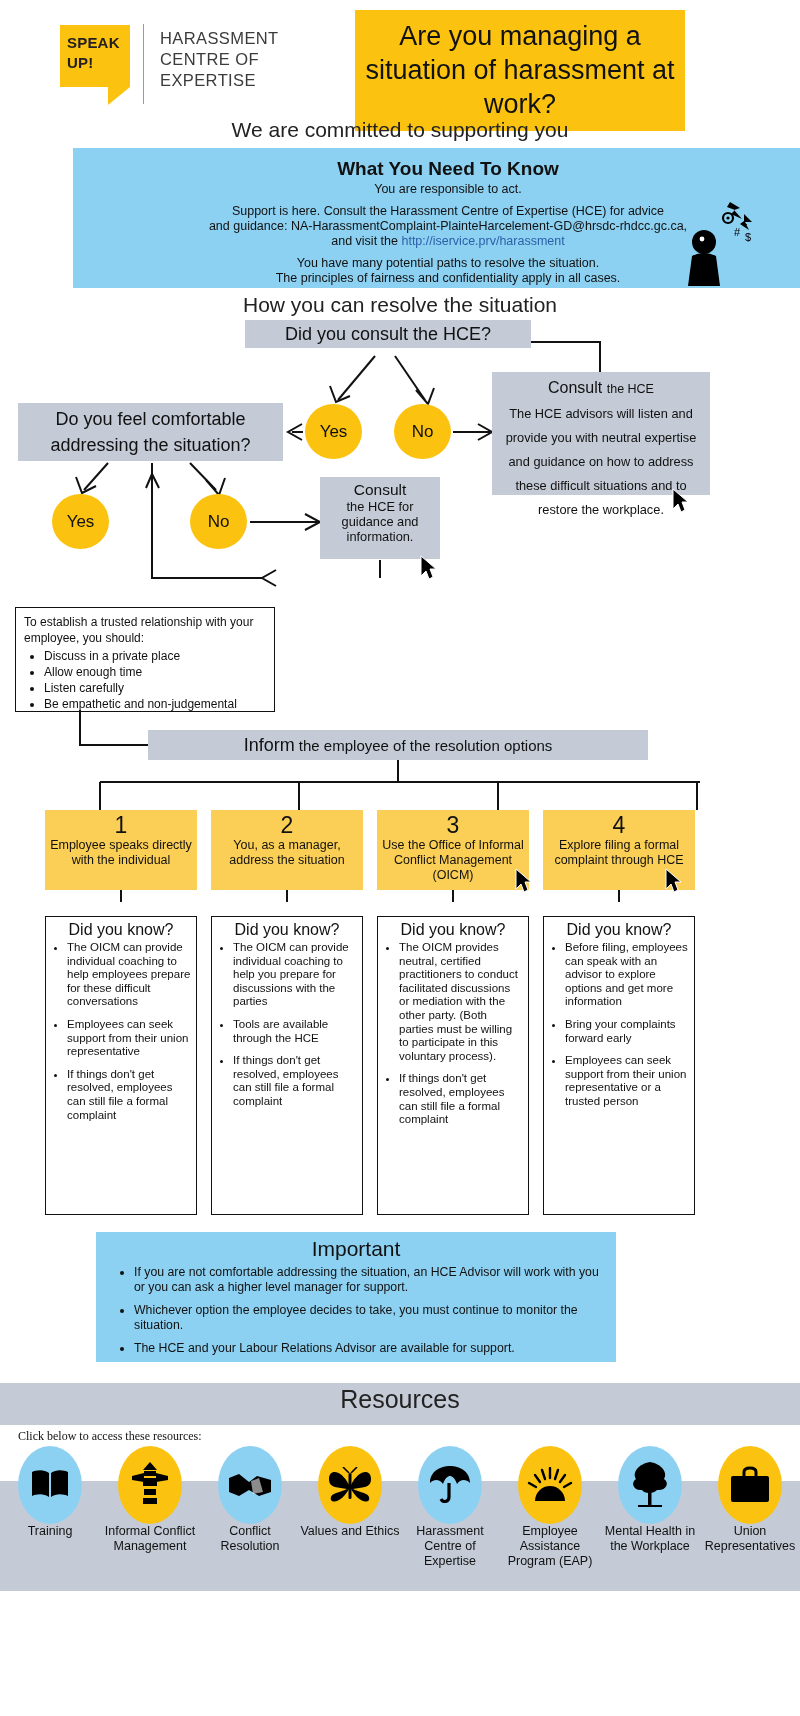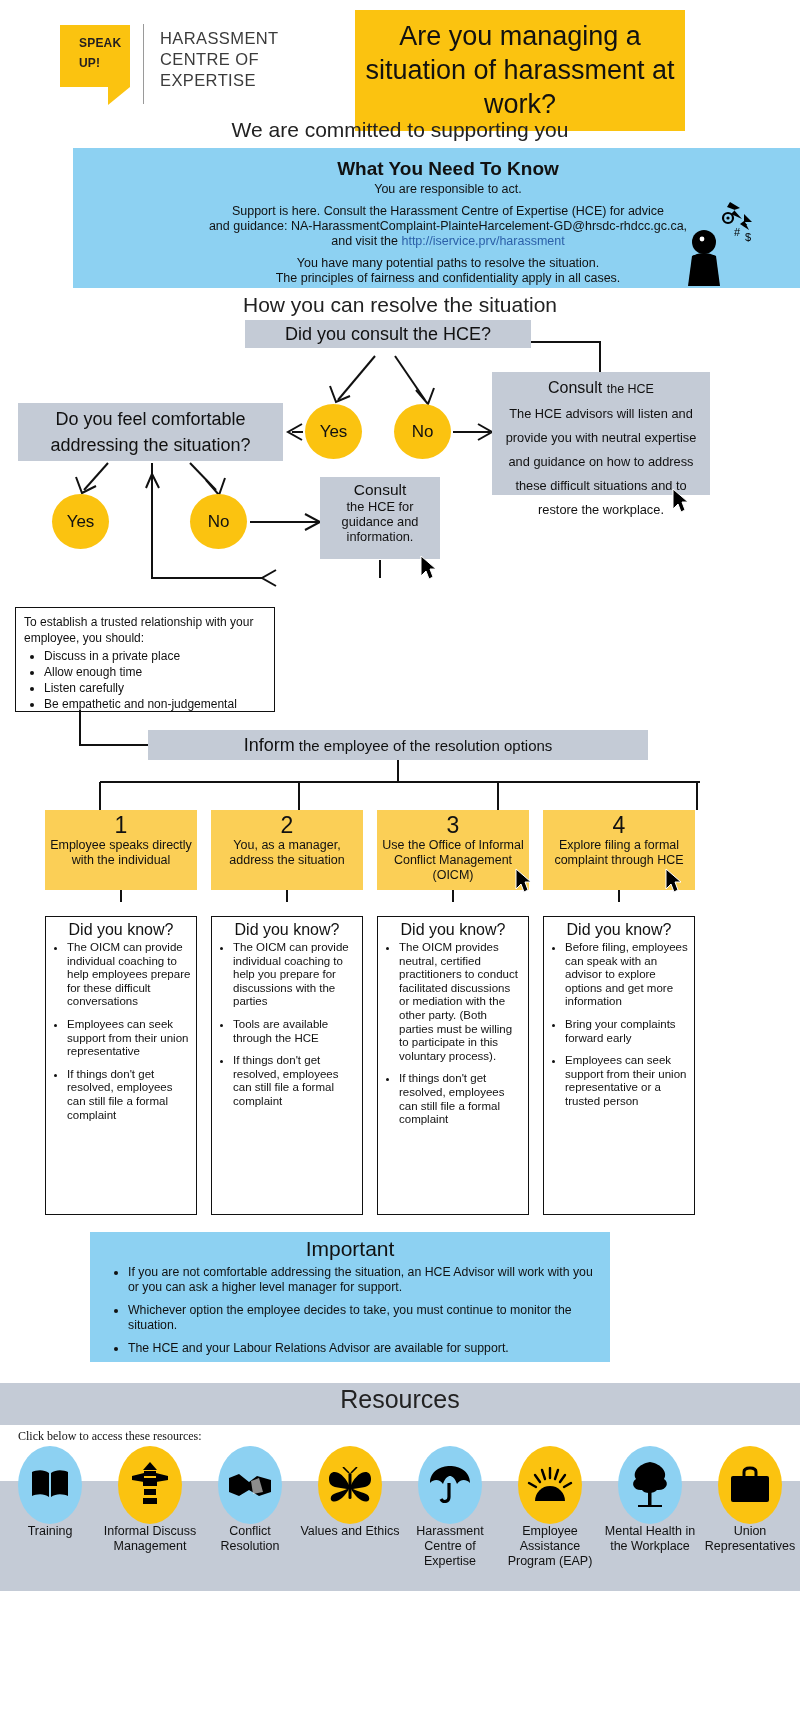--- a/index.html
+++ b/index.html
@@ -12,22 +12,22 @@
   
   #speakup-logo{left:60px;top:25px;width:70px;height:75px;}
   #speakup-flag{
     position:absolute;left:0;top:0;width:70px;height:62px;background:#FBC310;
   }
   #speakup-tail{
     position:absolute;left:48px;top:62px;width:0;height:0;
     border-left:22px solid #FBC310;border-bottom:18px solid transparent;
   }
   #speakup-text{
-    position:absolute;left:0;top:8px;width:70px;text-align:left;padding-left:19px;
-    font-weight:bold;font-size:12px;line-height:20px;color:#231f20;letter-spacing:.2px;
+    position:absolute;left:0;top:8px;width:70px;text-align:left;padding-left:7px;
+    font-weight:bold;font-size:15px;line-height:20px;color:#231f20;letter-spacing:.2px;
   }
   #logo-rule{left:143px;top:24px;width:1px;height:80px;background:#9a9a9a;}
   #hce-name{
     left:160px;top:28px;width:170px;font-size:16.5px;line-height:21px;
     color:#3b3b3b;letter-spacing:.4px;
   }
   #main-title{
     left:355px;top:10px;width:330px;background:#FBC310;
     font-size:27px;line-height:34px;text-align:center;padding:9px 6px 10px;
     color:#111;font-family:"Liberation Sans Narrow","Liberation Sans",sans-serif;
@@ -98,21 +98,21 @@
   .dyk-box{
     background:#fff;border:1.4px solid #111;padding:4px 5px 2px;
   }
   .dyk-title{font-size:16px;text-align:center;margin-bottom:2px;}
   .dyk-box ul{margin:0;padding-left:16px;}
   .dyk-box li{font-size:11.5px;line-height:13.6px;margin-bottom:9px;}
   .dash{position:absolute;border-left:2px dashed #111;height:12px;}
 
   
   #important-box{
-    left:90px;top:1232px;width:520px;height:130px;background:#8DD1F2;padding:4px 10px 0;
+    left:96px;top:1232px;width:520px;height:130px;background:#8DD1F2;padding:4px 10px 0;
   }
   #important-title{text-align:center;font-size:21px;margin:1px 0 4px;}
   #important-box ul{margin:0;padding-left:28px;}
   #important-box li{font-size:12.3px;line-height:14.5px;margin-bottom:9px;}
 
   
   #res-band{left:0;top:1383px;width:800px;height:42px;background:#C4CBD6;}
   #res-title{left:0;top:1385px;width:800px;text-align:center;font-size:25px;color:#222;
     font-family:"Liberation Sans Narrow","Liberation Sans",sans-serif;}
   #res-click{left:18px;top:1429px;font-size:12px;font-family:"Liberation Serif",serif;}
@@ -356,21 +356,21 @@
       <svg width="40" height="46" viewBox="0 0 40 46">
         <path d="M20 0 L27 8 L13 8 Z" fill="#000"></path>
         <rect x="14" y="9" width="12" height="5" fill="#000"></rect>
         <path d="M2 14 L14 11 L14 20 L2 18 Z" fill="#000"></path>
         <path d="M38 14 L26 11 L26 20 L38 18 Z" fill="#000"></path>
         <rect x="13" y="16" width="14" height="8" fill="#000"></rect>
         <rect x="14" y="27" width="12" height="6" fill="#000"></rect>
         <rect x="13" y="36" width="14" height="6" fill="#000"></rect>
       </svg>
     </div>
-    <div class="res-label">Informal Discuss Management</div>
+    <div class="res-label">Informal Conflict Management</div>
   </div>
 
   <div class="res-item">
     <div class="res-oval" style="background:#8DD1F2">
       <svg width="46" height="30" viewBox="0 0 46 30">
         <path d="M2 8 L12 4 L22 12 L30 6 L44 10 L44 22 L32 26 L22 20 L12 26 L2 22 Z" fill="#000"></path>
         <path d="M24 11 L32 8 L36 22 L26 24 Z" fill="#fff" opacity=".55"></path>
       </svg>
     </div>
     <div class="res-label">Conflict Resolution</div>

